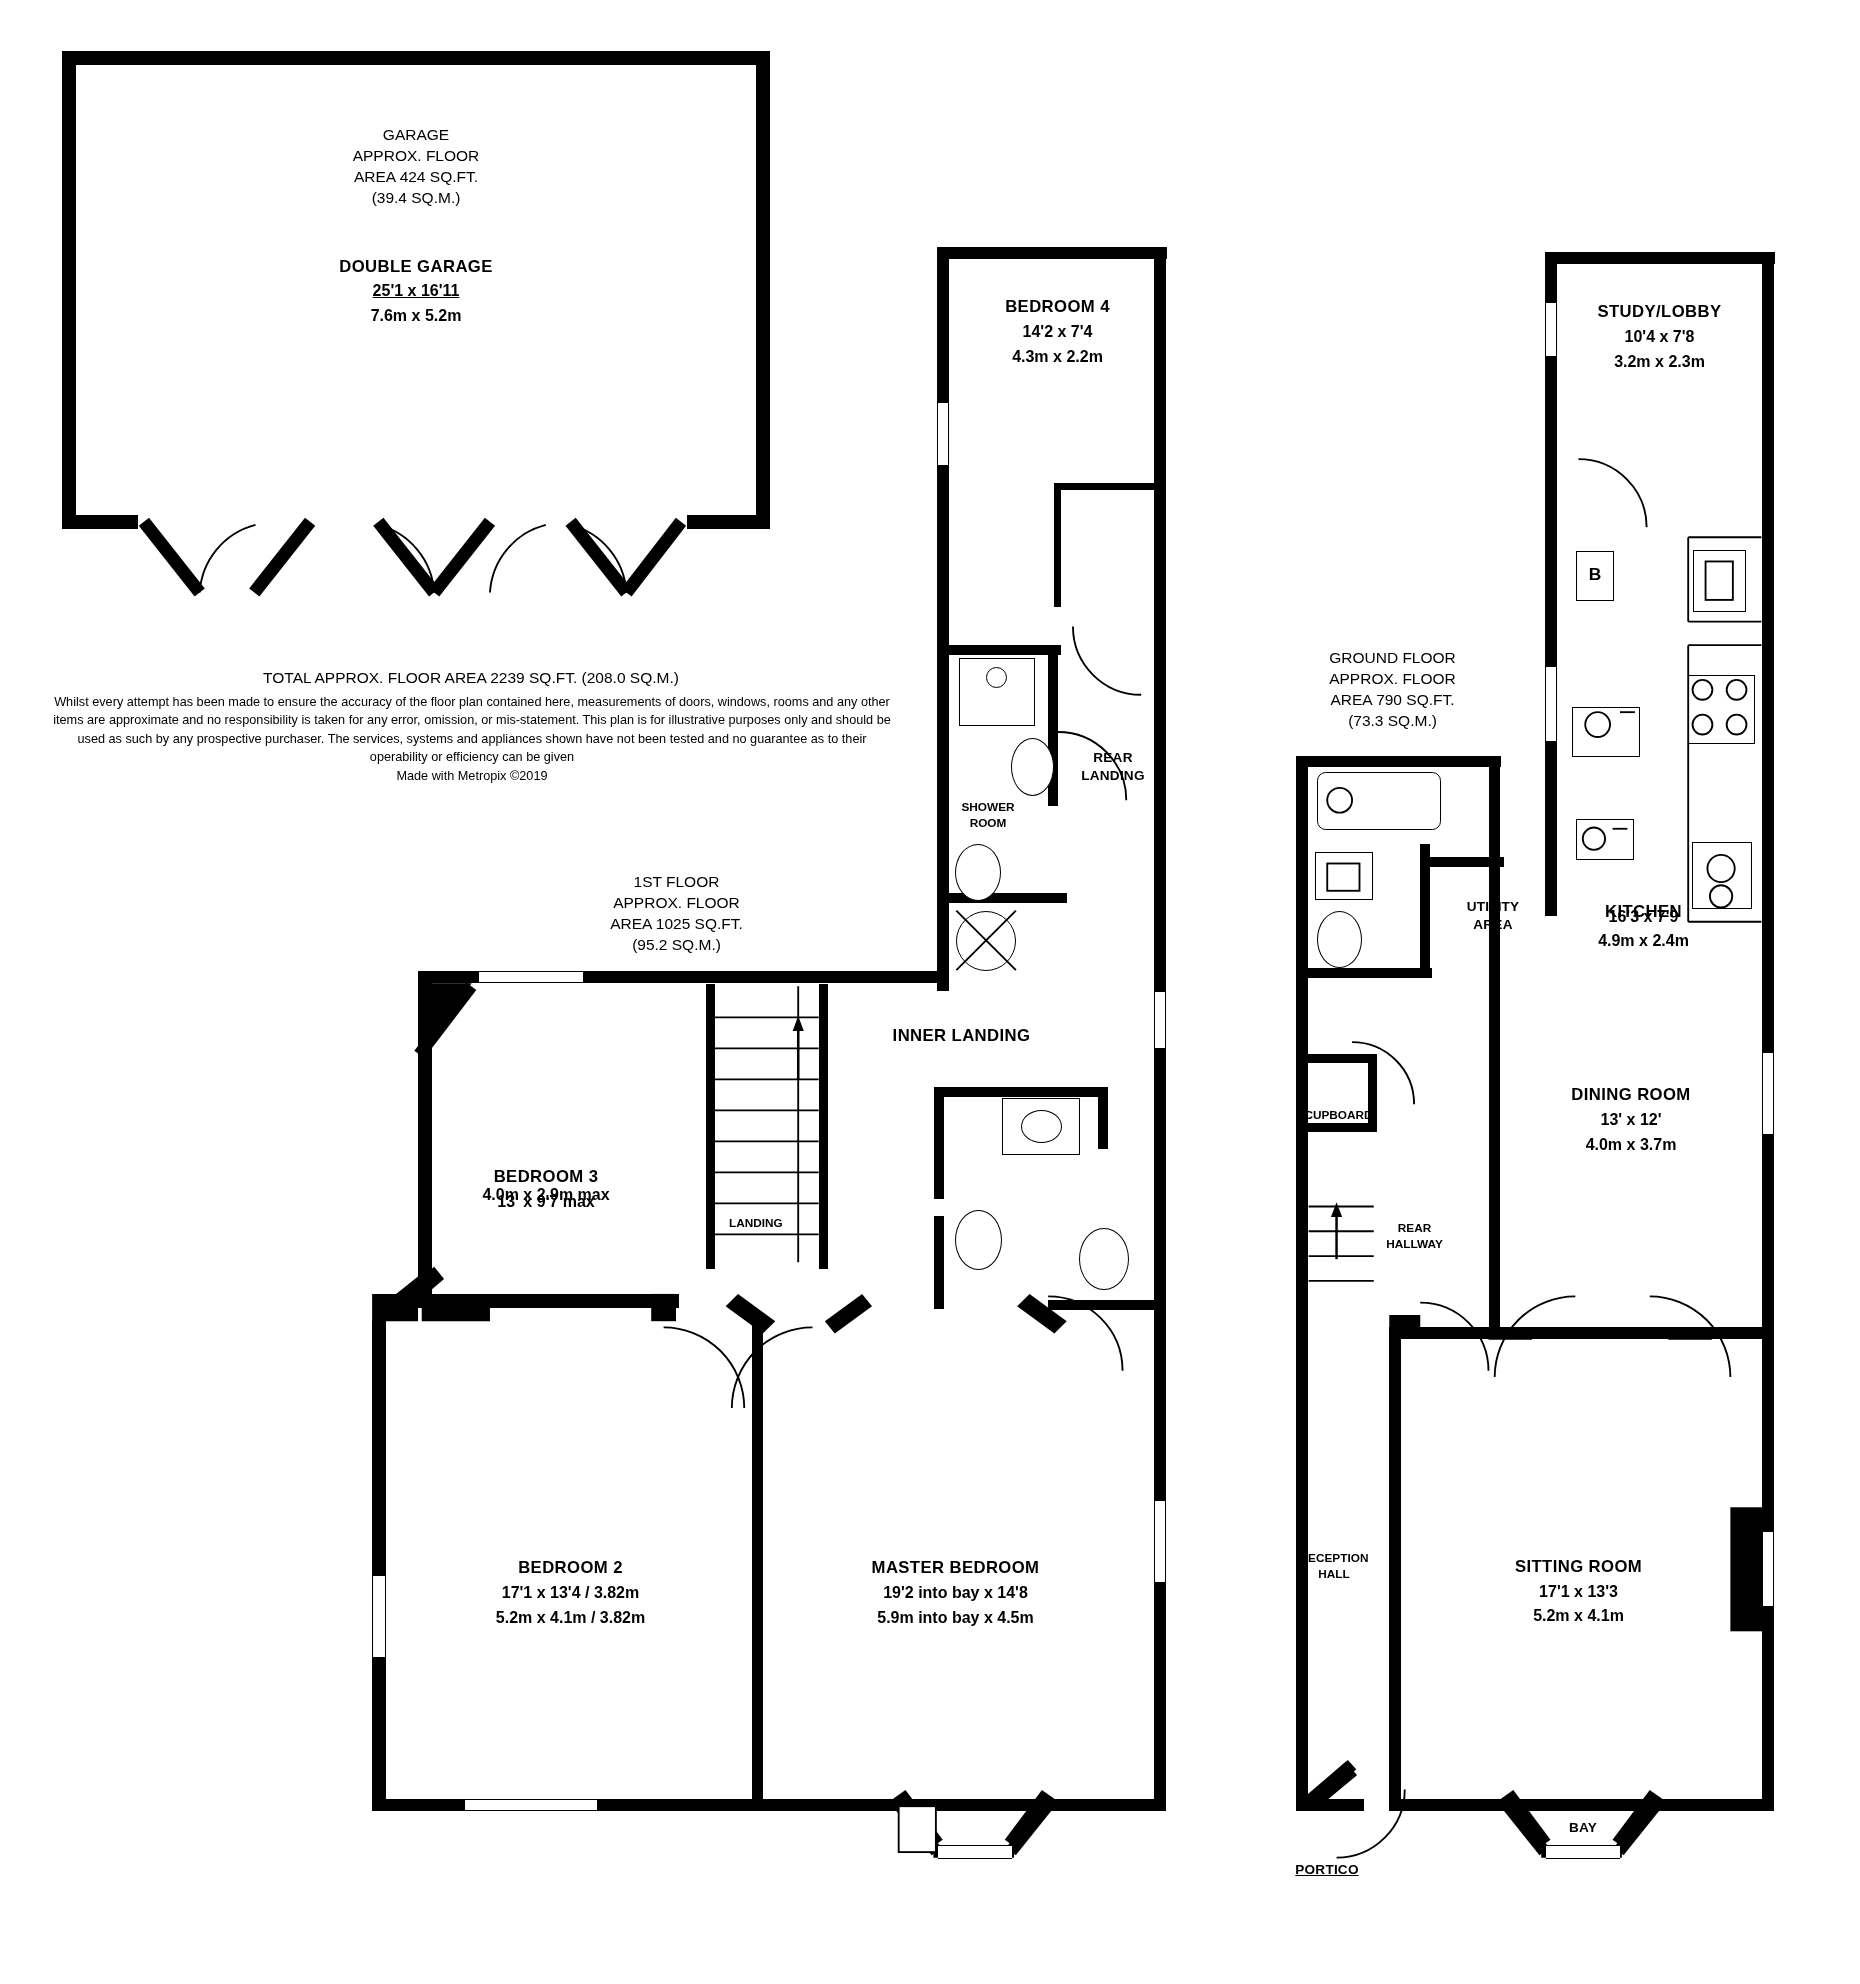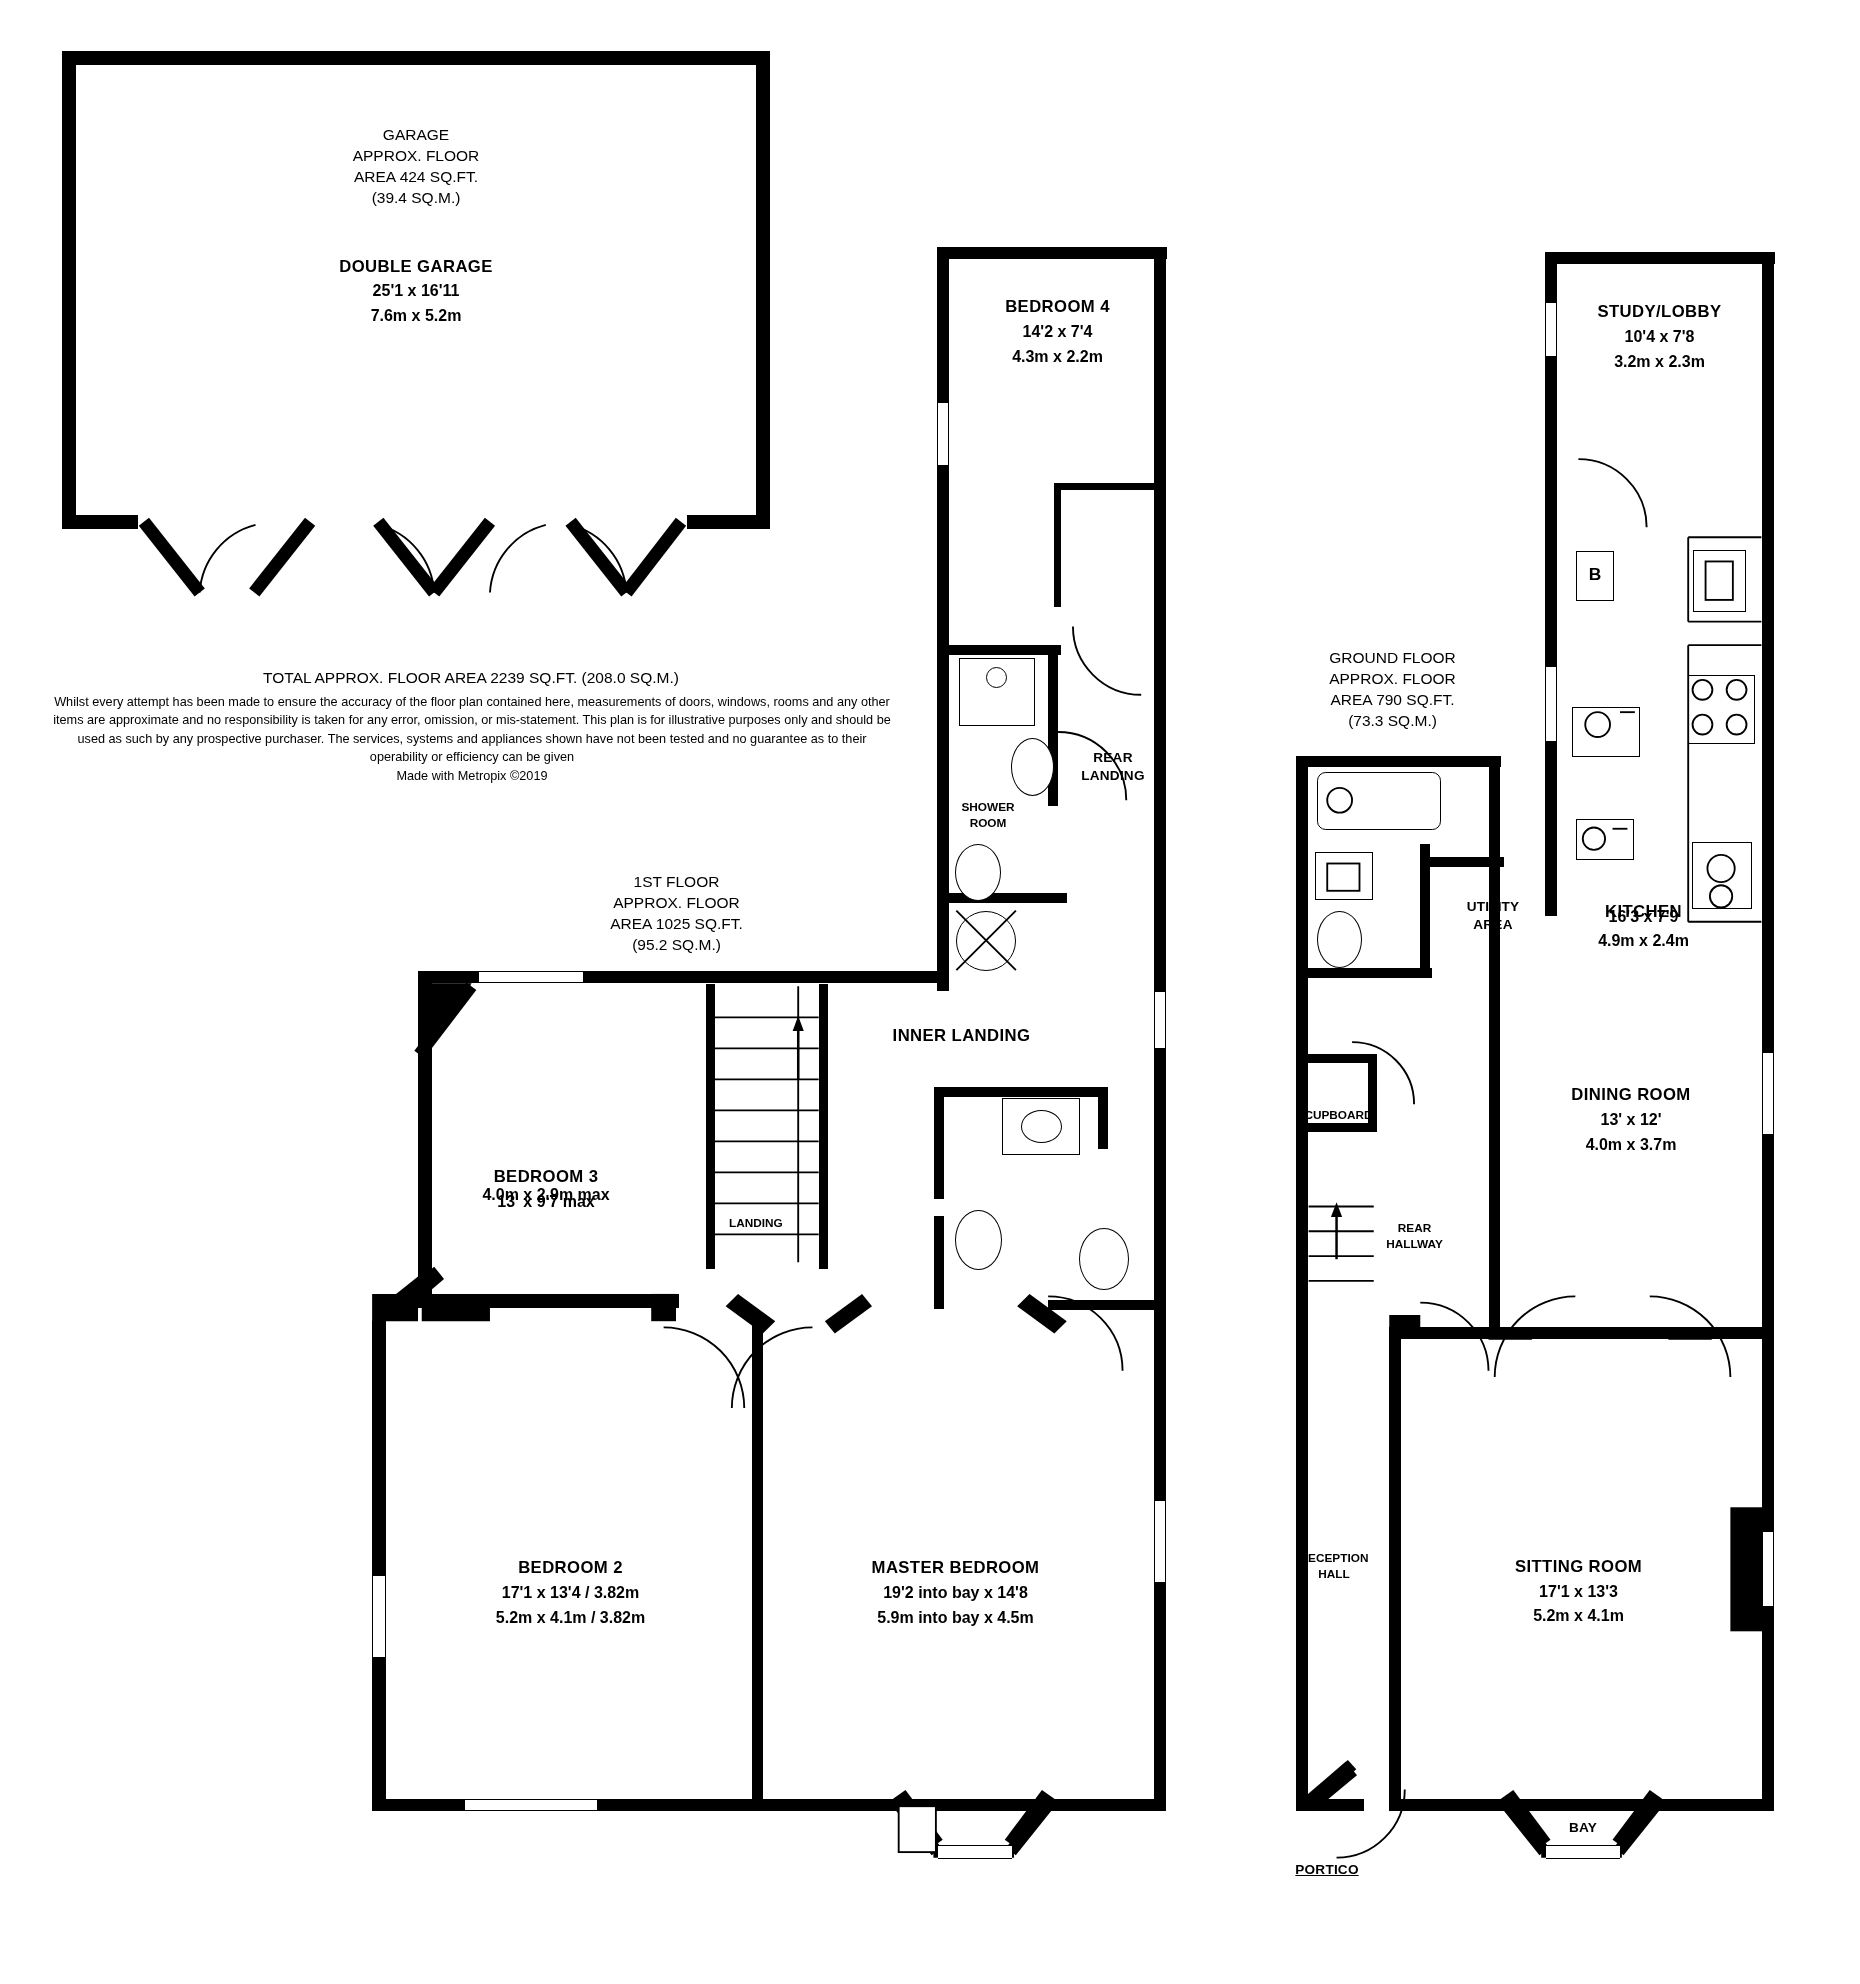--- a/index.html
+++ b/index.html
@@ -123,21 +123,21 @@
       <line x1="790" y1="841" x2="700" y2="955" stroke-width="21"></line>
       <line x1="920" y1="841" x2="1010" y2="955" stroke-width="21"></line>
     </g>
   </svg>
 
   <div class="label area-note" style="left:261px; top:124px; width:310px;">GARAGE
 APPROX. FLOOR
 AREA 424 SQ.FT.
 (39.4 SQ.M.)</div>
   <div class="label room-name" style="left:261px; top:256px; width:310px;">DOUBLE GARAGE</div>
-  <div class="label room-dim" style="left:261px; top:280px; width:310px;">25'1 x 16'11</div>
+  <div class="label room-dim" style="left:261px; top:280px; width:310px;text-decoration:underline;">25'1 x 16'11</div>
   <div class="label room-dim" style="left:261px; top:305px; width:310px;">7.6m x 5.2m</div>
 
   <div class="total-area" style="left:99px; top:669px; width:744px;">TOTAL APPROX. FLOOR AREA 2239 SQ.FT. (208.0 SQ.M.)</div>
   <div class="disclaimer" style="left:50px; top:693px; width:844px;">Whilst every attempt has been made to ensure the accuracy of the floor plan contained here, measurements of doors, windows, rooms and any other items are approximate and no responsibility is taken for any error, omission, or mis-statement. This plan is for illustrative purposes only and should be used as such by any prospective purchaser. The services, systems and appliances shown have not been tested and no guarantee as to their operability or efficiency can be given
 Made with Metropix ©2019</div>
 
   <div class="label area-note" style="left:546px; top:871px; width:261px;">1ST FLOOR
 APPROX. FLOOR
 AREA 1025 SQ.FT.
 (95.2 SQ.M.)</div>

